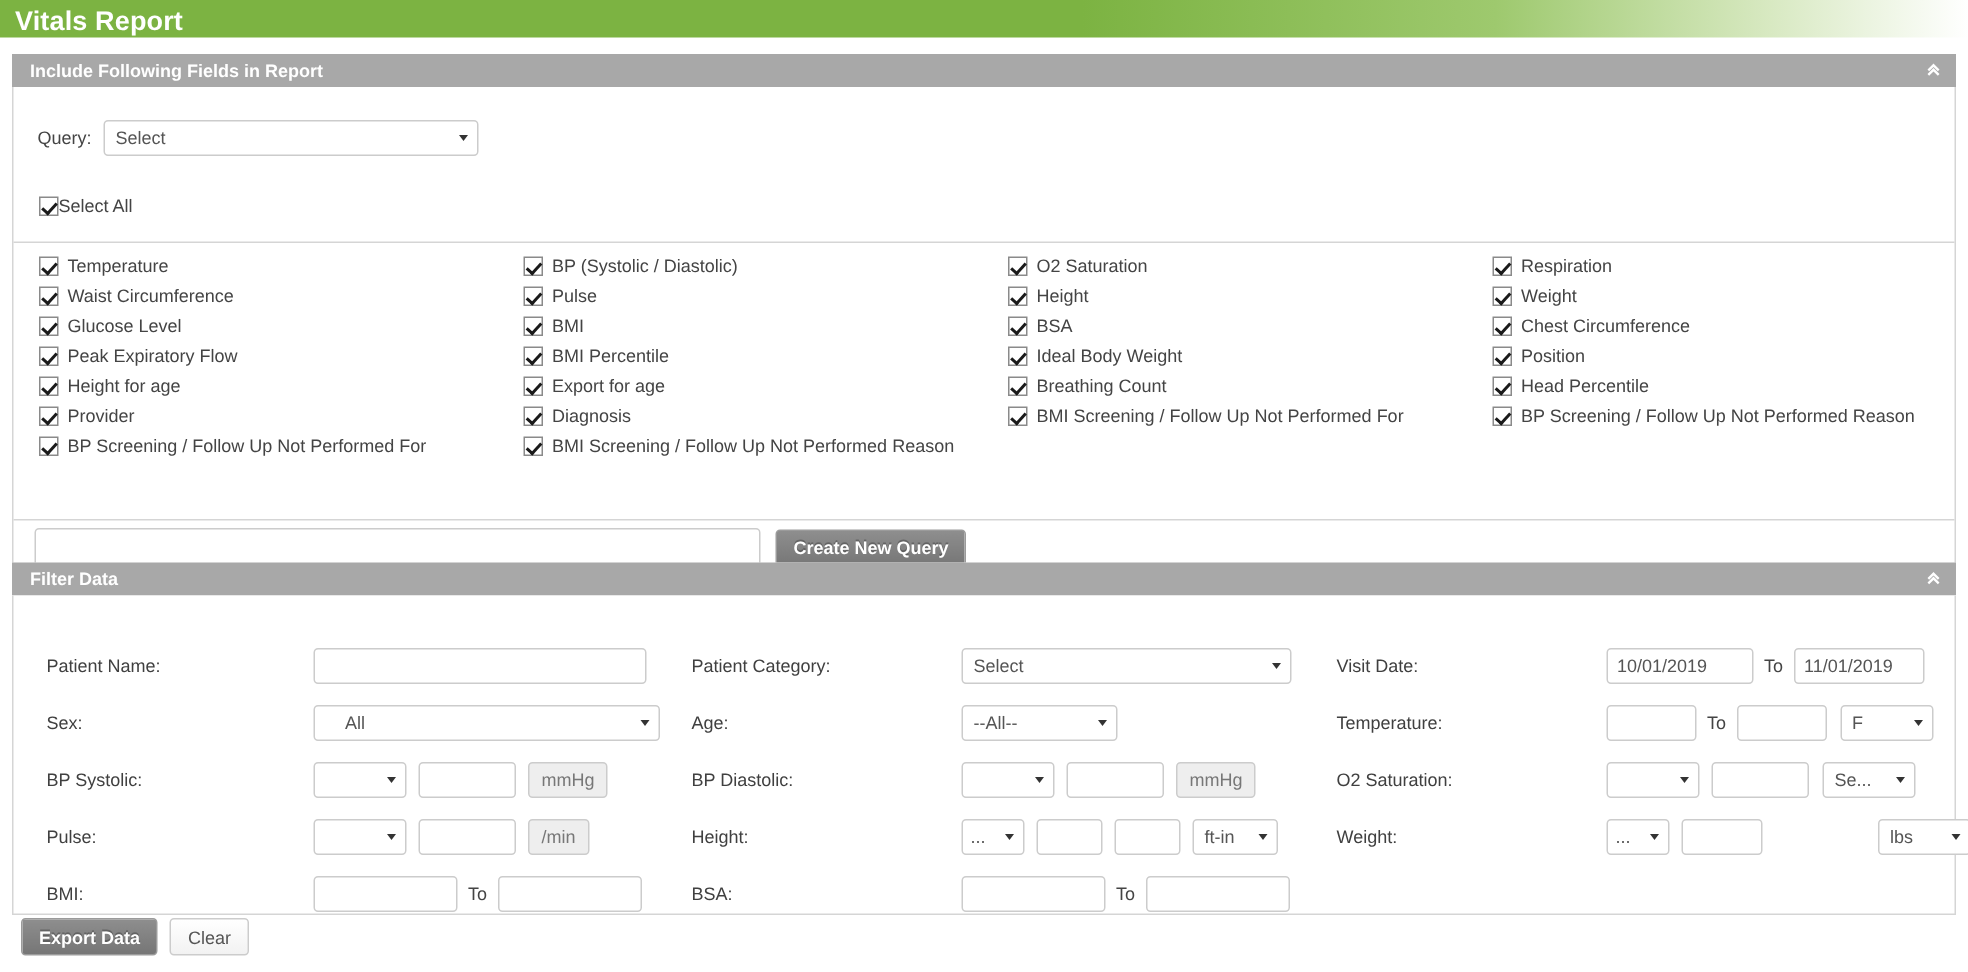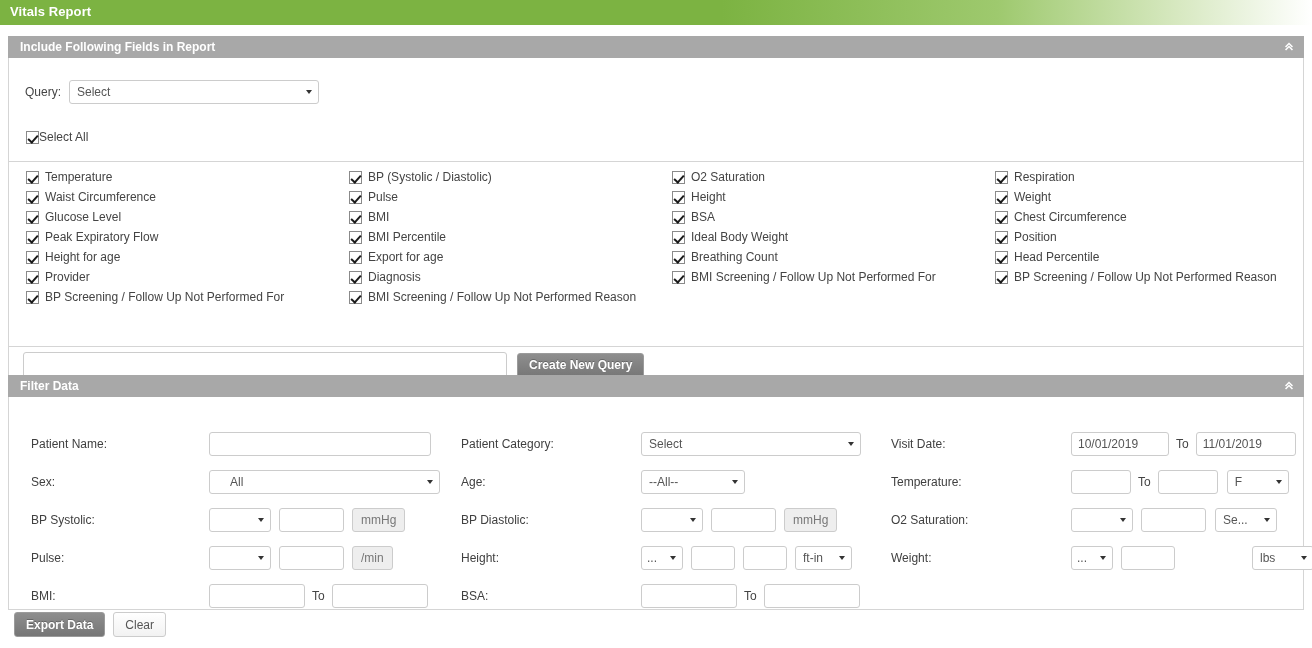--- a/index.html
+++ b/index.html
@@ -17,21 +17,21 @@
   .titlebar {
     position: absolute;
     left: 0; top: 0;
     width: 1312px; height: 25px;
     background: linear-gradient(to right, #7cb342 0%, #7cb342 55%, #9ec96e 76%, #d8e9c2 90%, #ffffff 100%);
   }
   .titlebar .title {
     position: absolute;
     left: 10px; top: 4px;
     color: #ffffff;
-    font-size: 13px;
+    font-size: 18px;
     font-weight: bold;
     letter-spacing: .1px;
   }
 
   
   .panel {
     position: absolute;
     background: #ffffff;
   }
   .panel-head {
@@ -455,21 +455,21 @@
         <span class="caret"></span>
       </div>
     </div>
 
     <div class="fgroup col-c r1">
       <span class="flabel">Visit Date:</span>
     </div>
     <div class="fgroup ctl-c r1">
       <input class="txt" type="text" style="width: 98px;" value="10/01/2019">
       <span class="to-sep">To</span>
-      <input class="txt" type="text" style="width: 100px;" value="11/01/2019">
+      <input class="txt" type="text" style="width: 87px;" value="11/01/2019">
     </div>
 
     <div class="fgroup col-a r2">
       <span class="flabel">Sex:</span>
     </div>
     <div class="fgroup ctl-a r2">
       <div class="fakeselect" style="width:231px;padding-left:20px;">
         <span>All</span>
         <span class="caret"></span>
       </div>

